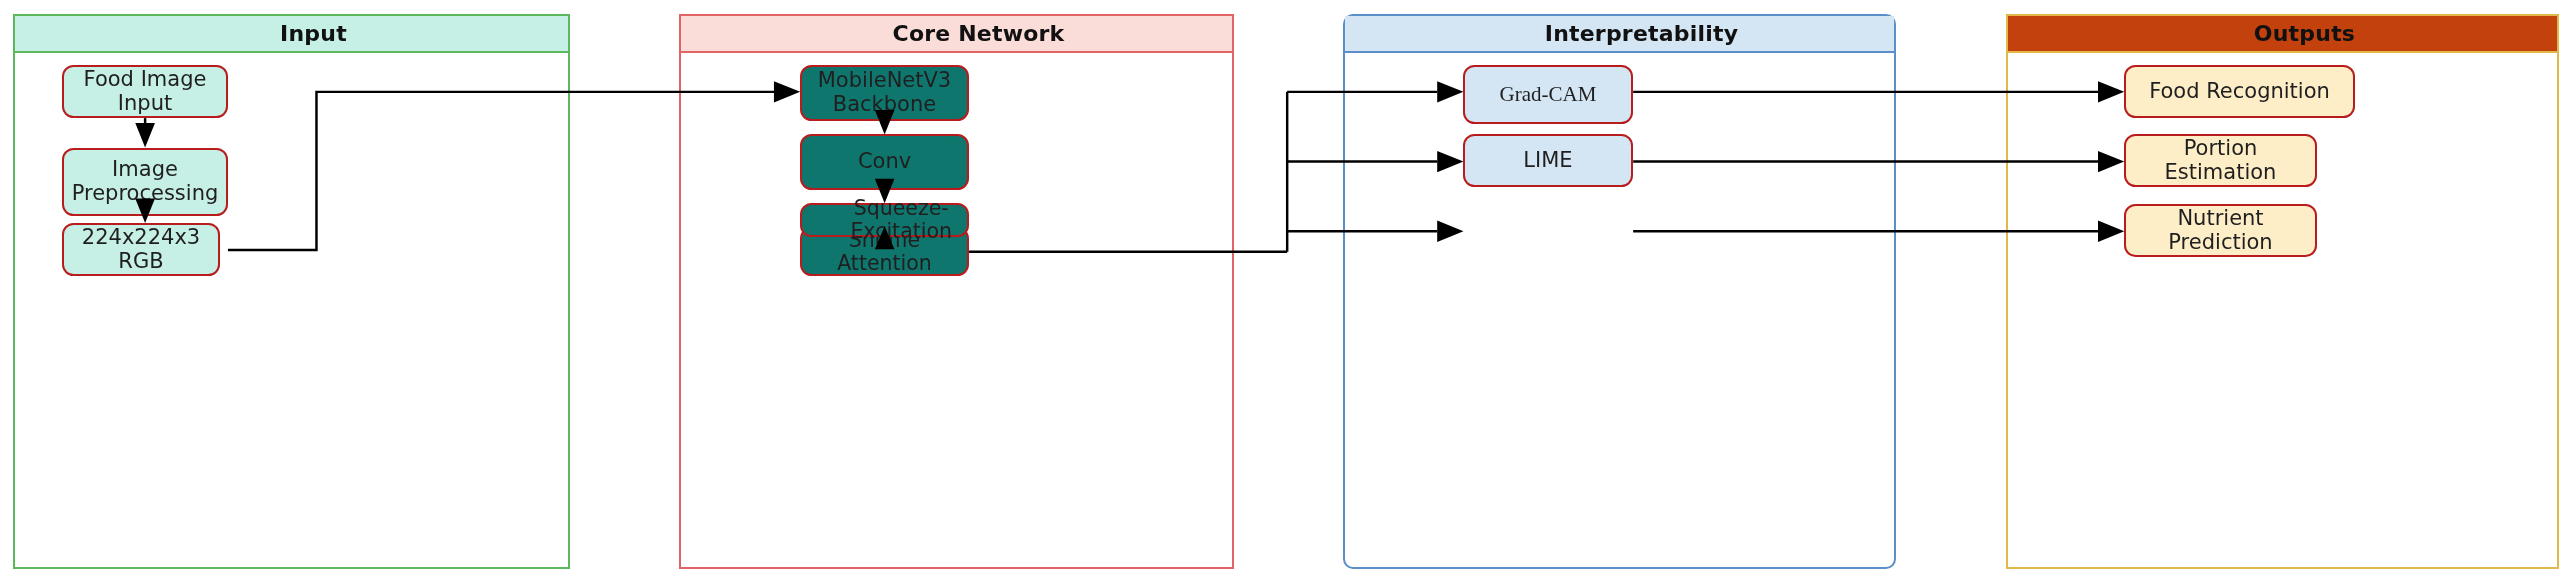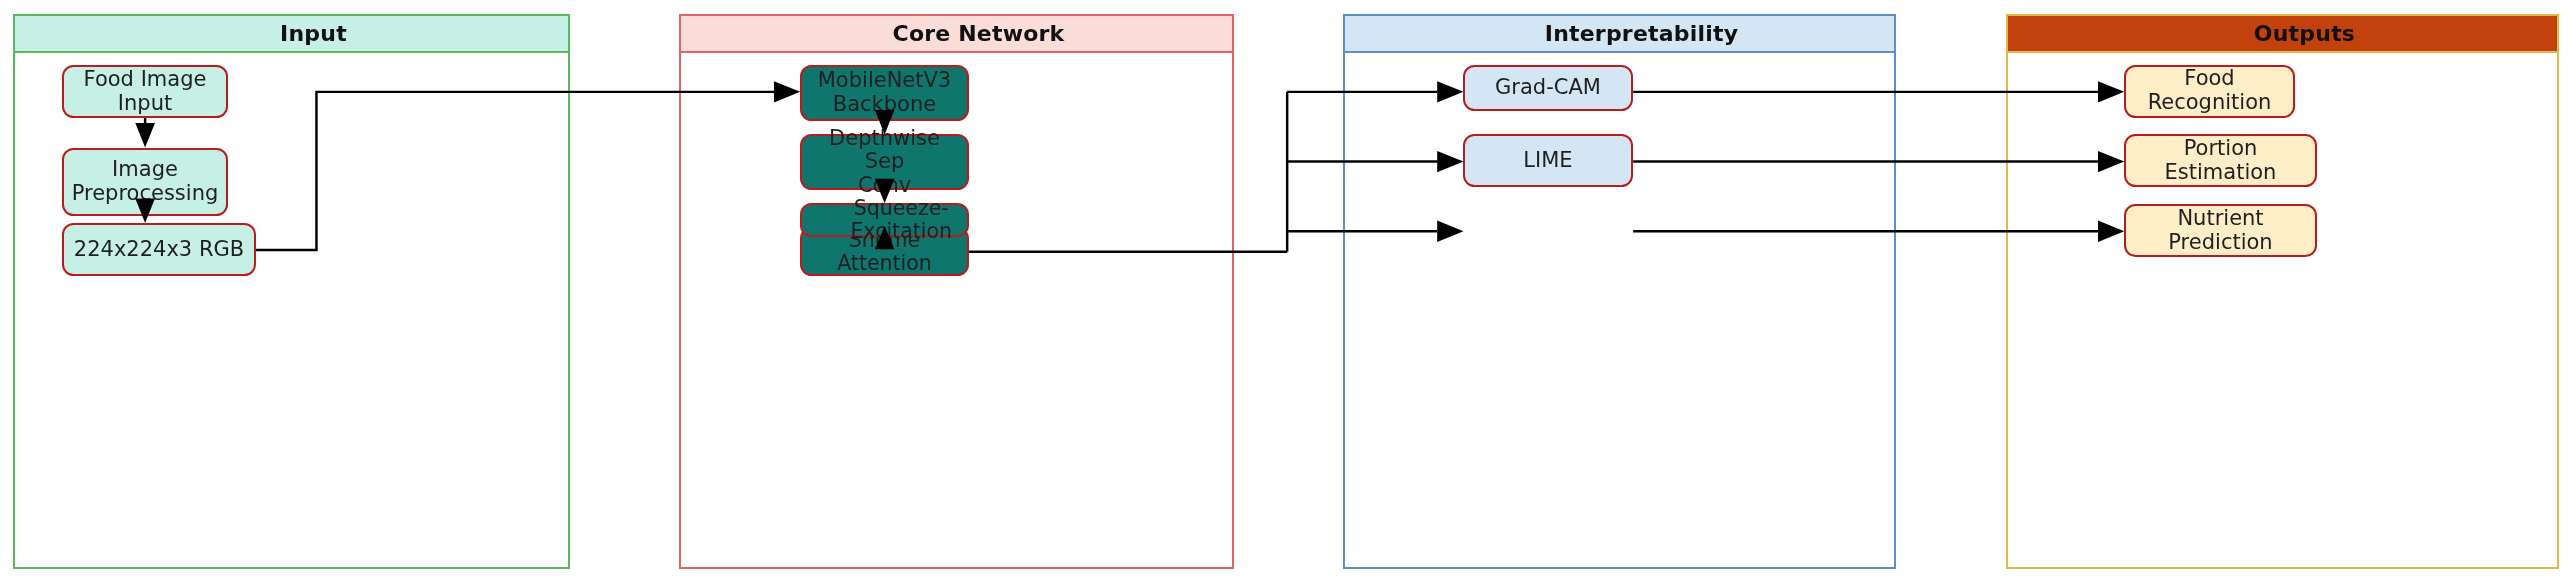--- a/index.html
+++ b/index.html
@@ -11,21 +11,21 @@
   .panel{position:absolute;box-sizing:border-box;border:2.5px solid #000;background:#fff;}
   .panel-title{position:absolute;left:0;right:0;top:0;height:37px;
     display:flex;align-items:center;justify-content:center;
     font-size:22px;font-weight:bold;color:#111;letter-spacing:0.2px;
     box-sizing:border-box;border-bottom:2.5px solid #000;padding-left:44px;}
 
   .p-input{border-color:#5cb85c;}
   .p-input .panel-title{background:#c6efe5;border-bottom-color:#5cb85c;}
   .p-core{border-color:#e06464;}
   .p-core .panel-title{background:#fadcd9;border-bottom-color:#e06464;}
-  .p-interp{border-color:#5b8fc9;}
+  .p-interp{border-color:#5b8fc9;border-radius:10px;}
   .p-interp .panel-title{background:#d4e6f4;border-bottom-color:#5b8fc9;}
   .p-out{border-color:#e3b84b;}
   .p-out .panel-title{background:#c2410c;border-bottom-color:#e3b84b;}
 
   
   .node{position:absolute;box-sizing:border-box;
     border:2px solid #b91c1c;border-radius:11.5px;
     display:flex;align-items:center;justify-content:center;text-align:center;
     font-size:21px;color:#1f1f1f;line-height:1.12;padding:1.6px 6.6px;z-index:5;}
   .n-green{background:#c6efe5;}
@@ -71,52 +71,51 @@
 
   <div class="node n-green" style="left:62px;top:65px;width:166px;height:53px;">
     <span>Food Image Input</span>
   </div>
 
   <div class="node n-green" style="left:62px;top:148px;width:166px;height:68px;flex-direction:column;">
     <span>Image</span>
     <span>Preprocessing</span>
   </div>
 
-  <div class="node n-green" style="left:62px;top:223px;width:194px;height:53px;">
+  <div class="node n-green" style="left:62px;top:223px;width:158px;height:53px;">
     <span>224x224x3 RGB</span>
   </div>
 
   <div class="node n-red" style="left:800px;top:65px;width:169px;height:56px;flex-direction:column;">
     <span>MobileNetV3</span>
     <span>Backbone</span>
   </div>
 
   <div class="node n-red" style="left:800px;top:134px;width:169px;height:56px;flex-direction:column;">
-    <span>Depthwise Sep</span>
     <span>Conv</span>
   </div>
 
   <div class="node n-red" style="left:800px;top:203px;width:169px;height:34px;font-size:20.5px;z-index:6;padding-left:40px;">
     <span>Squeeze-Excitation</span>
   </div>
 
   <div class="node n-red" style="left:800px;top:227px;width:169px;height:49px;font-size:20.5px;z-index:5;">
     <span>Shuffle Attention</span>
   </div>
 
-  <div class="node n-blue" style="left:1463px;top:65px;width:170px;height:46px;">
+  <div class="node n-blue" style="left:1463px;top:65px;width:170px;height:59px;font-family:Liberation Serif, serif;">
     <span>Grad-CAM</span>
   </div>
 
   <div class="node n-blue" style="left:1463px;top:134px;width:170px;height:53px;">
     <span>LIME</span>
   </div>
 
 
-  <div class="node n-yellow" style="left:2124px;top:65px;width:171px;height:53px;align-items:flex-end;">
+  <div class="node n-yellow" style="left:2124px;top:65px;width:231px;height:53px;">
     <span>Food Recognition</span>
   </div>
 
   <div class="node n-yellow" style="left:2124px;top:134px;width:193px;height:53px;">
     <span>Portion Estimation</span>
   </div>
 
   <div class="node n-yellow" style="left:2124px;top:204px;width:193px;height:53px;">
     <span>Nutrient Prediction</span>
   </div>

